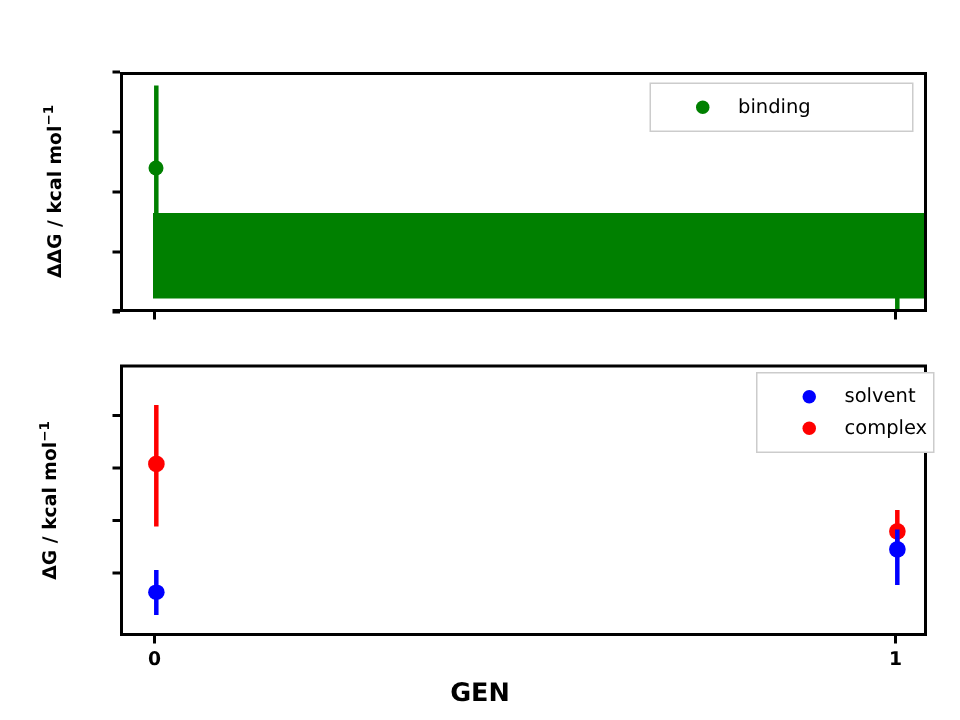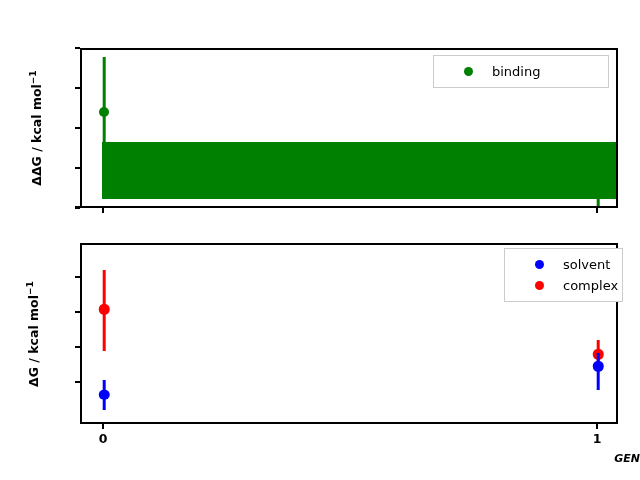--- a/index.html
+++ b/index.html
@@ -65,26 +65,25 @@
     font-size: 12.5px;
     font-weight: bold;
     color: #000000;
     transform-origin: 50% 50%;
     transform: rotate(-90deg);
     white-space: nowrap;
     text-align: center;
   }
   .xlabel {
     position: absolute;
-    font-size: 11px;
-    font-weight: bold;
-    color: #000000;
-    text-align: right;
-    white-space: nowrap;
-    font-style: italic;
+    font-size: 17px;
+    font-weight: bold;
+    color: #000000;
+    text-align: center;
+    white-space: nowrap;
   }
   .sup { font-size: 9px; vertical-align: super; }
 
   
   .errbar {
     position: absolute;
     width: 2.6px;
     transform: translateX(-50%);
   }
   .marker {

